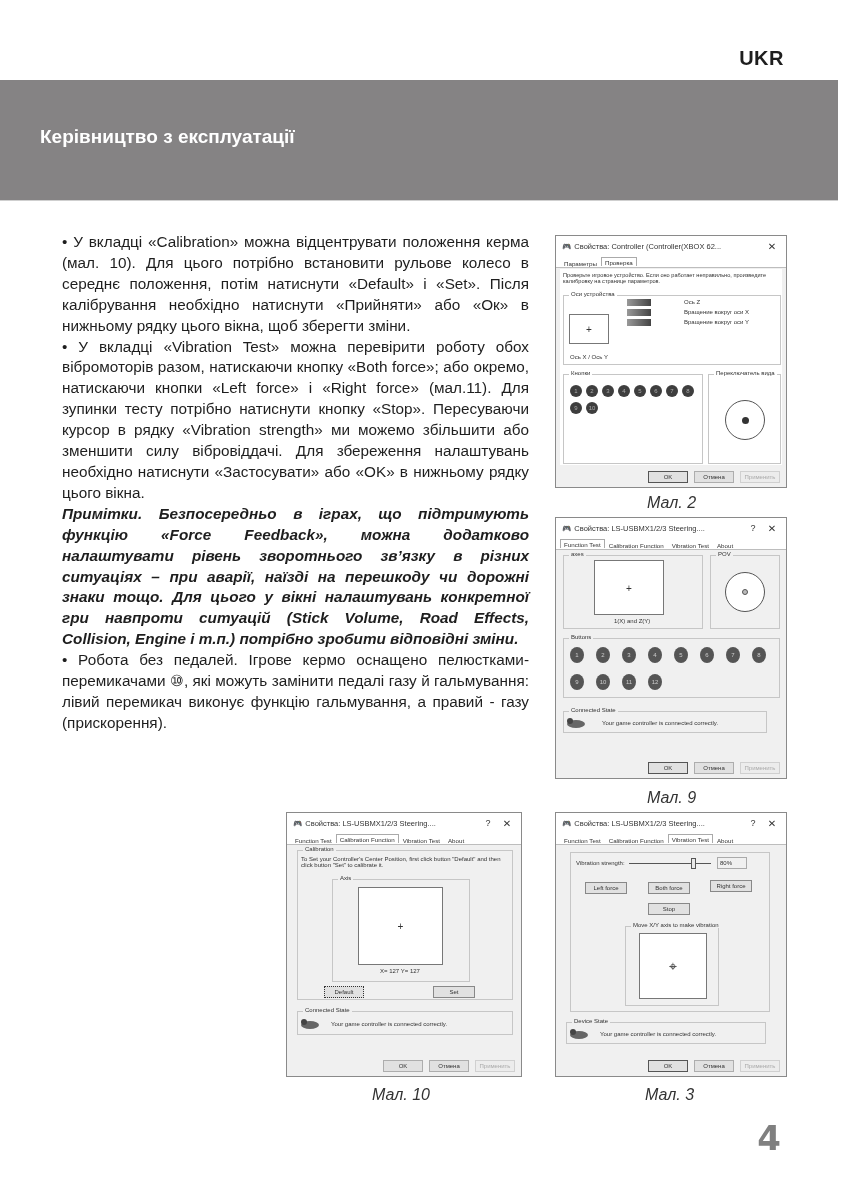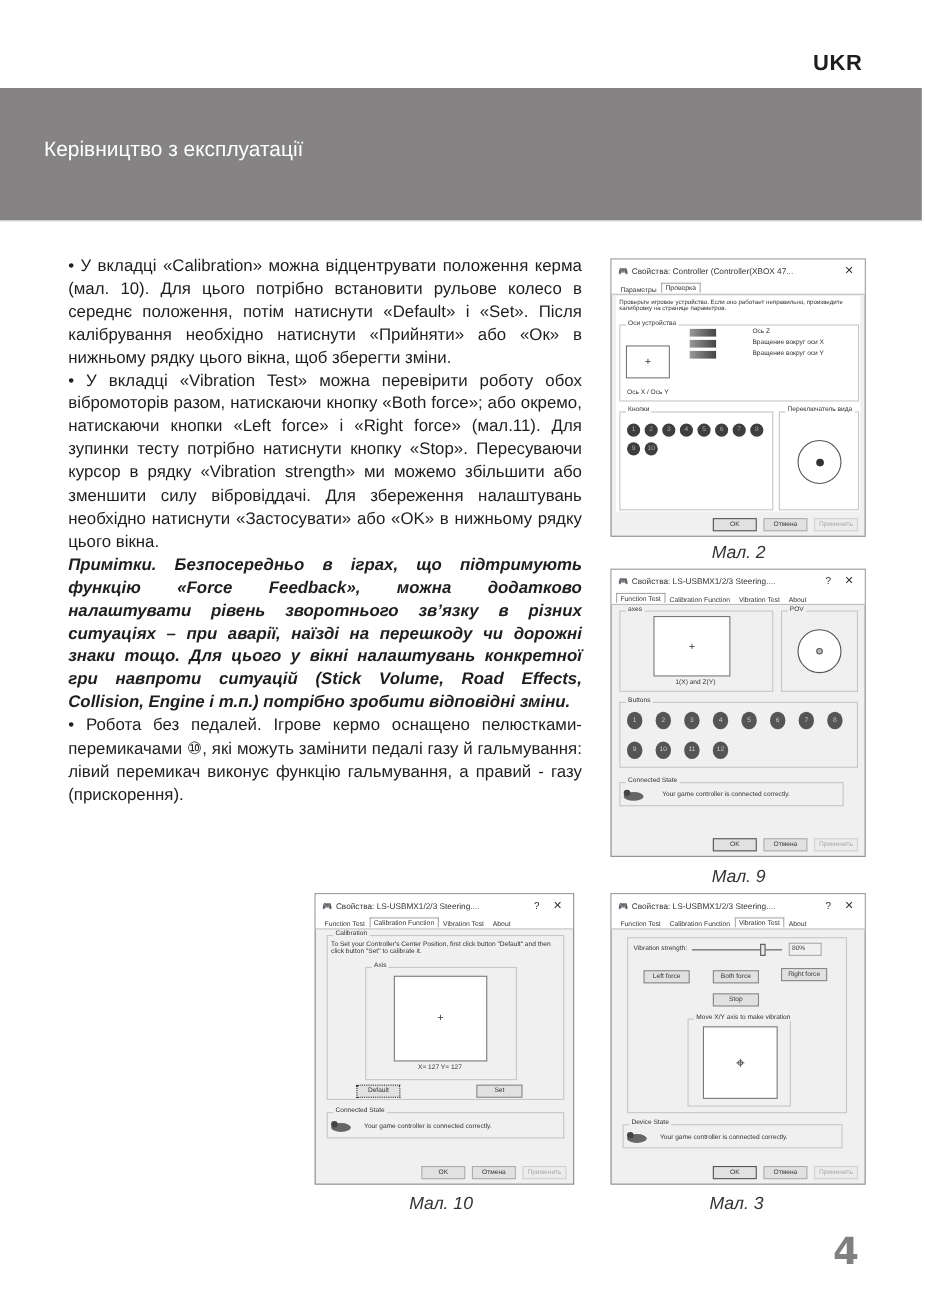--- a/index.html
+++ b/index.html
@@ -1,20 +1,20 @@
 <!DOCTYPE html>
 <html><head>
 <meta charset="utf-8">
 <style>
   * { box-sizing: border-box; margin: 0; padding: 0; }
   body { width: 841px; height: 1192px; background: #fff; position: relative; overflow: hidden; font-family: "Liberation Sans", sans-serif; color: #1e1e1e; }
 
   .lang { position: absolute; top: 47px; right: 57px; font-size: 20px; font-weight: bold; color: #1e1e1e; letter-spacing: 0.5px; }
   .banner { position: absolute; top: 80px; left: 0; width: 838px; height: 121px; background: #858384; border-bottom: 1px solid #cfcfcf; }
-  .banner-title { position: absolute; left: 40px; top: 46px; color: #fff; font-size: 19px; font-weight: normal; }
+  .banner-title { position: absolute; left: 40px; top: 46px; color: #fff; font-size: 19px; font-weight: bold; }
   .banner-model { position: absolute; right: 56px; top: 38px; color: #fff; font-size: 34px; font-weight: bold; font-family: "DejaVu Sans", sans-serif; letter-spacing: 3px; }
 
   .body-text { position: absolute; left: 62px; top: 232px; width: 467px; font-size: 15.3px; line-height: 20.9px; text-align: justify; color: #1e1e1e; }
   .body-text p { margin: 0; }
   .note { font-weight: bold; font-style: italic; }
 
   .fig-caption { position: absolute; font-style: italic; font-size: 16px; color: #333; }
   .page-num { position: absolute; right: 58px; top: 1118px; font-size: 34px; font-weight: bold; color: #808080; font-family: "DejaVu Sans", sans-serif; letter-spacing: 2px; }
 
   
@@ -53,21 +53,21 @@
 <div class="body-text">
   <p>• У вкладці «Calibration» можна відцентрувати положення керма (мал. 10). Для цього потрібно встановити рульове колесо в середнє положення, потім натиснути «Default» і «Set». Після калібрування необхідно натиснути «Прийняти» або «Ок» в нижньому рядку цього вікна, щоб зберегти зміни.</p>
   <p>• У вкладці «Vibration Test» можна перевірити роботу обох вібромоторів разом, натискаючи кнопку «Both force»; або окремо, натискаючи кнопки «Left force» і «Right force» (мал.11). Для зупинки тесту потрібно натиснути кнопку «Stop». Пересуваючи курсор в рядку «Vibration strength» ми можемо збільшити або зменшити силу вібровіддачі. Для збереження налаштувань необхідно натиснути «Застосувати» або «OK» в нижньому рядку цього вікна.</p>
   <p class="note">Примітки. Безпосередньо в іграх, що підтримують функцію «Force Feedback», можна додатково налаштувати рівень зворотнього зв’язку в різних ситуаціях – при аварії, наїзді на перешкоду чи дорожні знаки тощо. Для цього у вікні налаштувань конкретної гри навпроти ситуацій (Stick Volume, Road Effects, Collision, Engine і т.п.) потрібно зробити відповідні зміни.</p>
   <p>• Робота без педалей. Ігрове кермо оснащено пелюстками-перемикачами ⑩, які можуть замінити педалі газу й гальмування: лівий перемикач виконує функцію гальмування, а правий - газу (прискорення).</p>
 </div>
 
 <div class="dlg" style="left:555px; top:235px; width:232px; height:253px;">
   <div class="titlebar">
     <span style="margin-right:3px;">🎮</span>
-    <span class="t">Свойства: Controller (Controller(XBOX 47...</span>
+    <span class="t">Свойства: Controller (Controller(XBOX 62...</span>
     <span class="x">✕</span>
   </div>
   <div class="tabs">
     <span class="tab">Параметры</span>
     <span class="tab active">Проверка</span>
   </div>
   <div class="content" style="background:#fff;">
     <div class="smalltxt" style="left:3px; top:3px; white-space:normal; width:215px; font-size:5.6px;">Проверьте игровое устройство. Если оно работает неправильно, произведите калибровку на странице параметров.</div>
     <div class="grp" style="left:3px; top:26px; width:218px; height:70px;">
       <span class="lbl" style="background:#fff;">Оси устройства</span>

